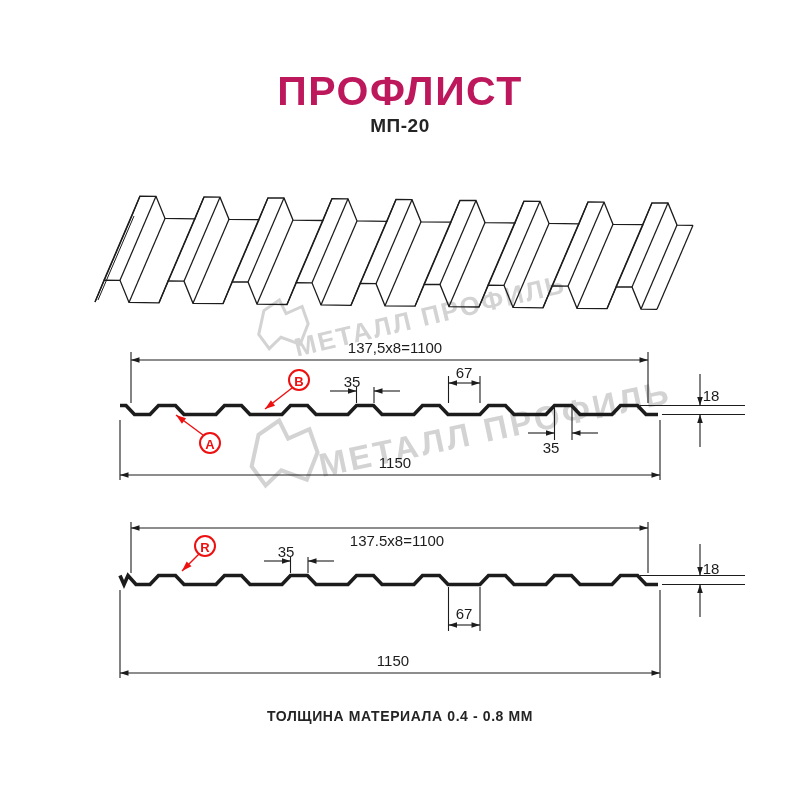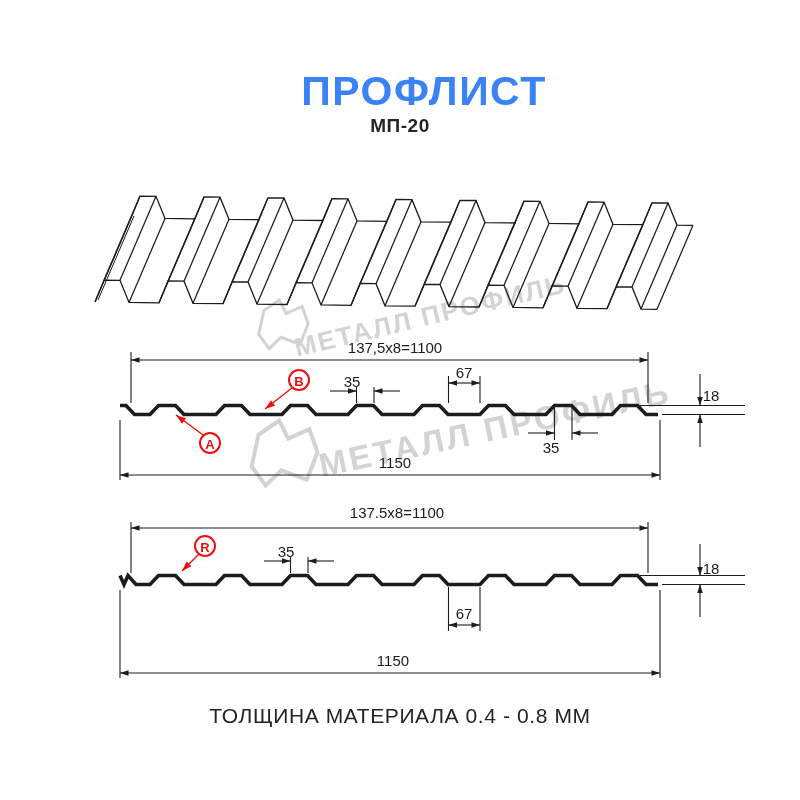--- a/index.html
+++ b/index.html
@@ -1,22 +1,22 @@
 <!DOCTYPE html>
 <html style="--red: #ee1010; --line: #1c1c1c; --wm: #d3d3d3;"><head>
 <meta charset="utf-8">
 <style>
   :root{ --red:#ee1010; --line:#1c1c1c; --wm:#d3d3d3; }
   html,body{margin:0;padding:0;background:#ffffff;}
   #stage{position:relative;width:800px;height:800px;background:#fff;overflow:hidden;
          font-family:"Liberation Sans", sans-serif;}
   .abs{position:absolute;transform:translate(-50%,-50%);white-space:nowrap;}
-  .title{font-size:41px;font-weight:800;letter-spacing:1.5px;color:#3b82f6;margin-left:24px;}
+  .title{font-size:41px;font-weight:800;letter-spacing:1.5px;color:#be185d;}
   .subtitle{font-size:19px;font-weight:600;letter-spacing:0.5px;color:#242424;text-align:center;}
-  .caption{font-size:21px;font-weight:400;letter-spacing:0.6px;color:#242424;}
+  .caption{font-size:14px;font-weight:700;letter-spacing:0.6px;color:#242424;}
   .dim{font-size:15px;color:var(--line);z-index:3;}
   .circ{width:22px;height:22px;border:2px solid var(--red);border-radius:50%;
         color:var(--red);font-size:13px;font-weight:600;line-height:22px;text-align:center;
         background:#fff;z-index:3;box-sizing:border-box;}
   .wm{color:var(--wm);font-weight:700;z-index:1;}
   .wm1{font-size:26px;letter-spacing:2px;transform:translate(-50%,-50%) rotate(-13.5deg);}
   .wm2{font-size:33px;letter-spacing:3px;transform:translate(-50%,-50%) rotate(-12deg);}
   #linework{position:absolute;left:0;top:0;z-index:2;}
   .txt{z-index:3;}
 </style>
@@ -146,21 +146,21 @@
 
   <div class="abs dim" style="left:395px;top:347px">137,5x8=1100</div>
   <div class="abs dim" style="left:352px;top:381px">35</div>
   <div class="abs dim" style="left:464px;top:372px">67</div>
   <div class="abs dim" style="left:711px;top:395px">18</div>
   <div class="abs dim" style="left:551px;top:447px">35</div>
   <div class="abs dim" style="left:395px;top:462px">1150</div>
   <div class="abs circ" style="left:299px;top:380px">B</div>
   <div class="abs circ" style="left:210px;top:443px">A</div>
 
-  <div class="abs dim" style="left:397px;top:512px">137.5x8=1100</div>
+  <div class="abs dim" style="left:397px;top:540px">137.5x8=1100</div>
   <div class="abs dim" style="left:286px;top:551px">35</div>
   <div class="abs dim" style="left:711px;top:568px">18</div>
   <div class="abs dim" style="left:464px;top:613px">67</div>
   <div class="abs dim" style="left:393px;top:660px">1150</div>
   <div class="abs circ" style="left:205px;top:546px">R</div>
 
   <div class="abs txt caption" style="left:400px;top:716px">ТОЛЩИНА МАТЕРИАЛА 0.4 - 0.8 ММ</div>
 </div>
 
 </body></html>

